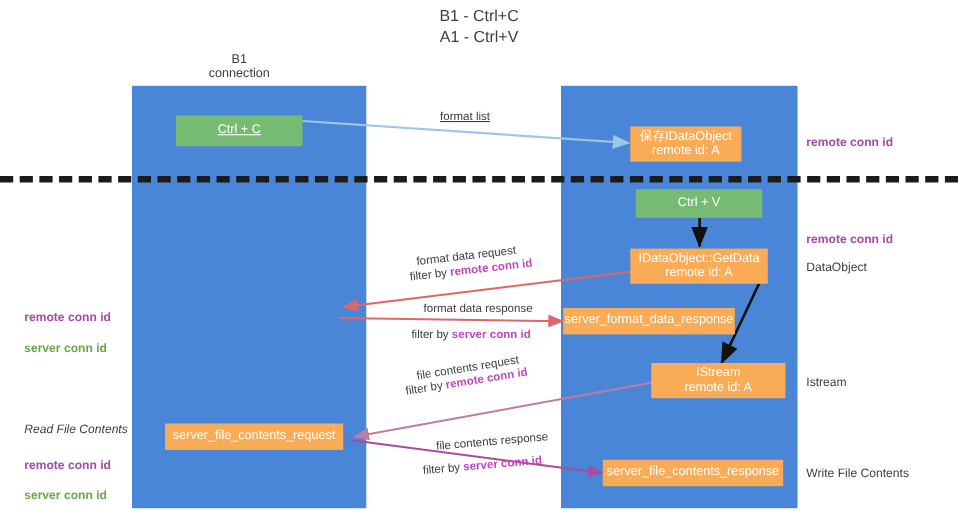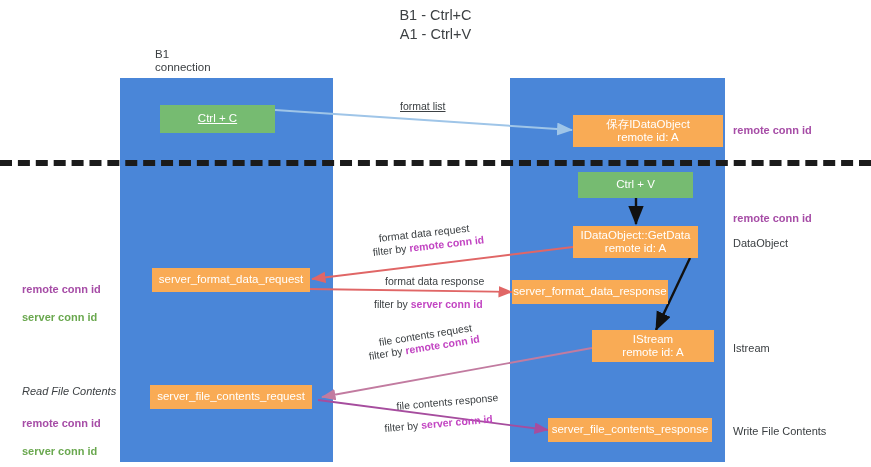--- a/index.html
+++ b/index.html
@@ -21,21 +21,21 @@
     width: 871px;
     height: 467px;
     pointer-events: none;
   }
   .lane {
     position: absolute;
     background: #4a86d8;
   }
   .lane-head {
     position: absolute;
-    text-align: left;
+    text-align: center;
     font-size: 11.5px;
     color: #3c4043;
     line-height: 13px;
     white-space: pre-line;
   }
   .title {
     position: absolute;
     left: 0;
     top: 6px;
     width: 871px;
@@ -143,37 +143,34 @@
 
     <path d="M318,400 L548,430" stroke="#a64d9e" stroke-width="1.8" fill="none" marker-end="url(#ah-purple)"></path>
   </svg>
 
   <div class="dashdivider" style="top:160px;"></div>
 
   <div class="node green" style="left:160px; top:105px; width:115px; height:28px;text-decoration:underline;">
     <span>Ctrl + C</span>
   </div>
 
-  <div class="node orange" style="left:573px; top:115px; width:150px; height:32px;">
+  <div class="node orange" style="left:573px; top:115px; width:101px; height:32px;">
     <span>保存IDataObject
 remote id: A</span>
   </div>
 
   <div class="node green" style="left:578px; top:172px; width:115px; height:26px;">
     <span>Ctrl + V</span>
   </div>
 
   <div class="node orange" style="left:573px; top:226px; width:125px; height:32px;">
     <span>IDataObject::GetData
 remote id: A</span>
   </div>
 
-  <div class="node orange" style="left:152px; top:268px; width:158px; height:24px;">
-    <span>server_format_data_request</span>
-  </div>
 
   <div class="node orange" style="left:512px; top:280px; width:156px; height:24px;">
     <span>server_format_data_response</span>
   </div>
 
   <div class="node orange" style="left:592px; top:330px; width:122px; height:32px;">
     <span>IStream
 remote id: A</span>
   </div>
 

